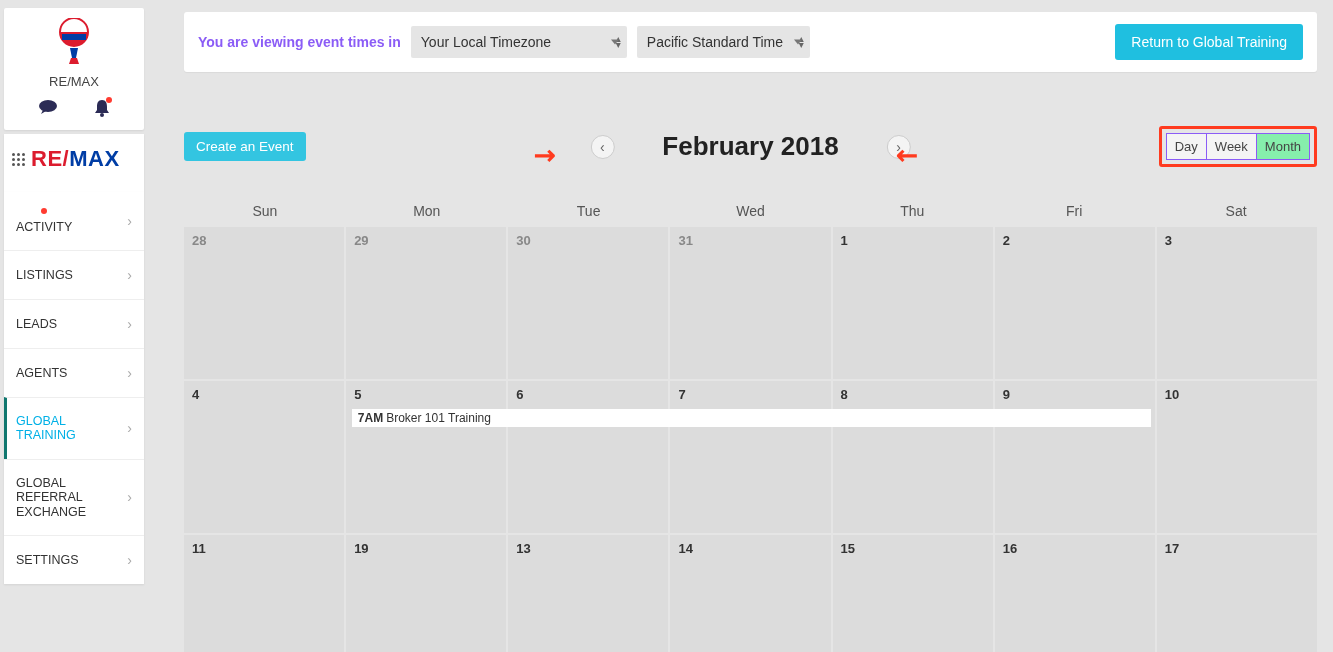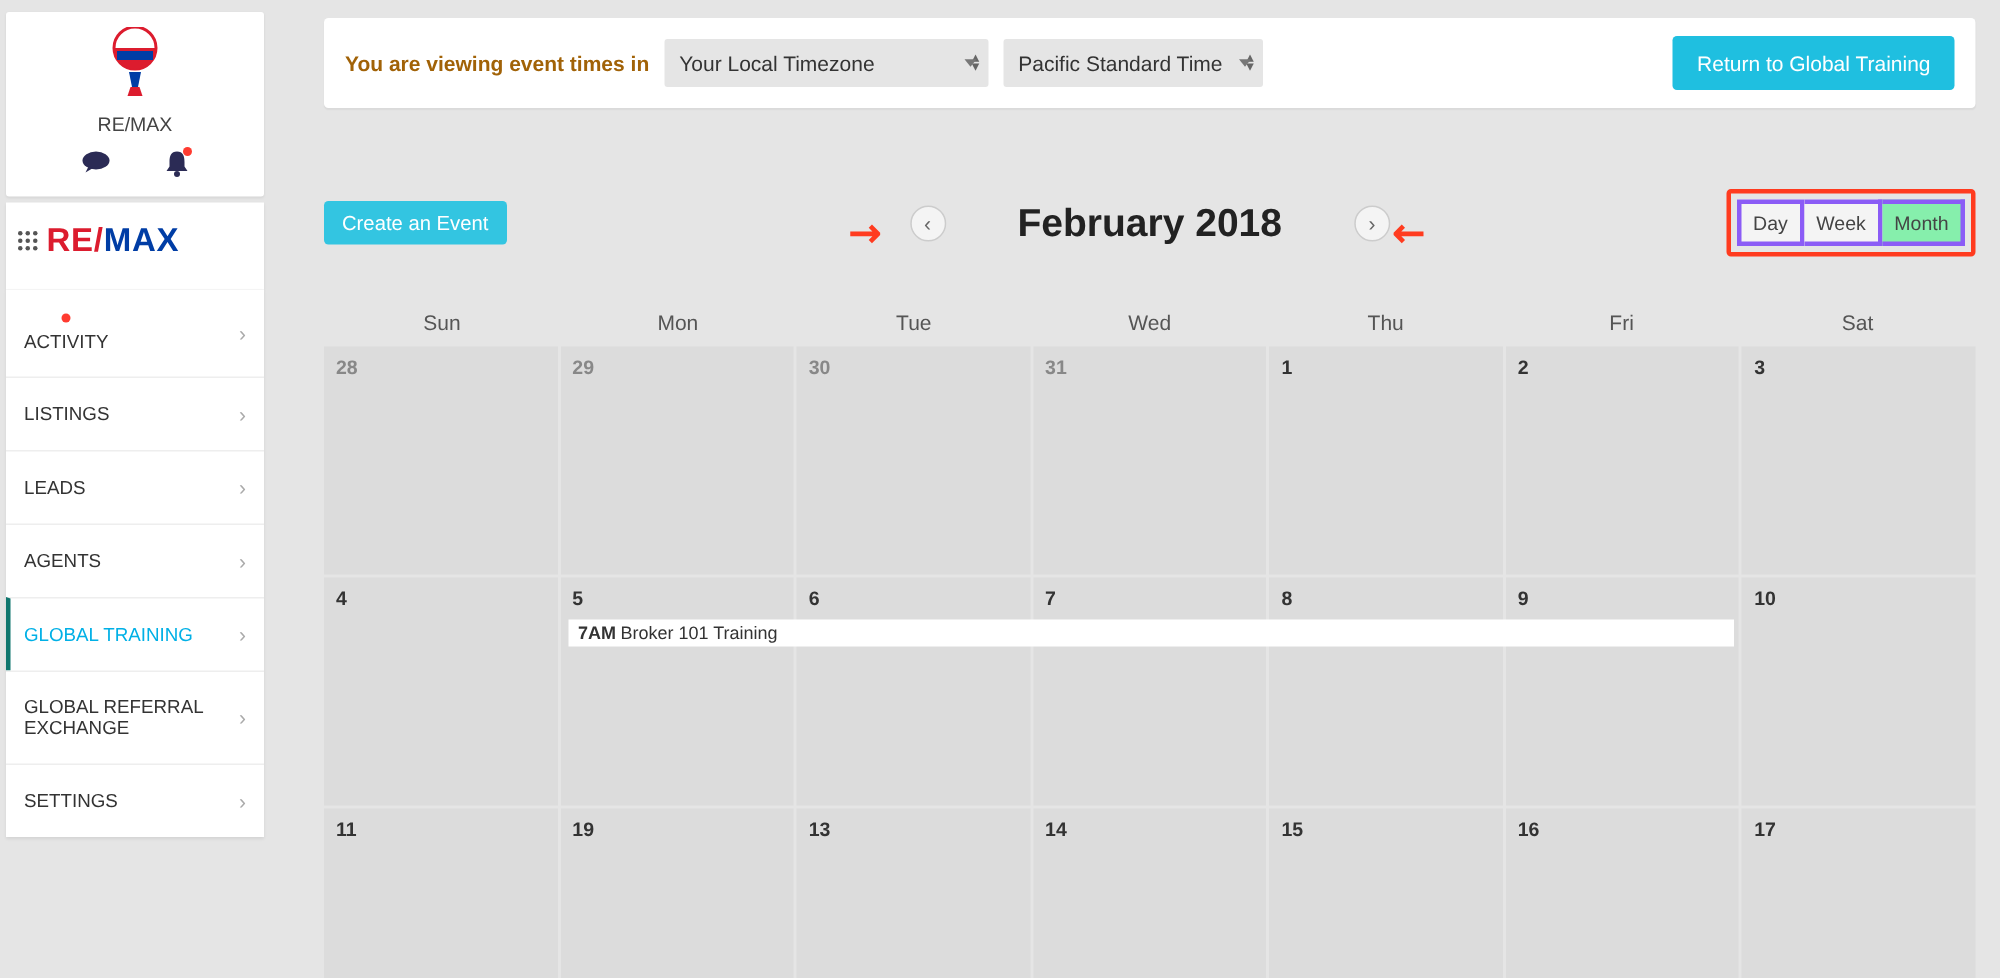--- a/index.html
+++ b/index.html
@@ -1,18 +1,18 @@
 <!DOCTYPE html>
 <html><head>
 <meta charset="utf-8">
 <style>
 * { box-sizing: border-box; margin: 0; padding: 0; }
 body { font-family: -apple-system, BlinkMacSystemFont, "Segoe UI", Arial, sans-serif; background: #e5e5e5; width: 1333px; height: 652px; overflow: hidden; }
 .app { display: flex; height: 100%; }
-.sidebar { width: 176px; background: #e5e5e5; display: flex; flex-direction: column; padding-top: 8px; }
+.sidebar { width: 144px; background: #e5e5e5; display: flex; flex-direction: column; padding-top: 8px; }
 .sidebar-header { background: #fff; margin: 0 0 4px 4px; border-radius: 2px; padding: 10px 8px 8px; text-align: center; box-shadow: 0 1px 2px rgba(0,0,0,.08); }
 .balloon-icon { display: inline-block; }
 .brand-text { font-size: 13px; color: #444; margin-top: 4px; }
 .icon-row { display: flex; justify-content: center; gap: 36px; margin-top: 10px; }
 .chat-ic, .bell-ic { color: #2b2b55; font-size: 18px; position: relative; }
 .bell-ic .dot { position: absolute; top: -2px; right: -2px; width: 6px; height: 6px; background: #ff3b30; border-radius: 50%; }
 .logo-row { background: #fff; margin: 0 0 0 4px; padding: 12px 8px 20px 8px; box-shadow: 0 1px 2px rgba(0,0,0,.08); display: flex; align-items: center; gap: 6px; }
 .grip { display: grid; grid-template-columns: repeat(3,3px); grid-template-rows: repeat(3,3px); gap: 2px; }
 .grip span { width: 3px; height: 3px; background: #555; border-radius: 50%; }
 .logo-text { font-weight: 800; font-size: 22px; letter-spacing: .5px; }
@@ -22,34 +22,34 @@
 .nav { background: #fff; margin-left: 4px; box-shadow: 0 1px 2px rgba(0,0,0,.08); }
 .nav-item { display: flex; align-items: center; justify-content: space-between; padding: 16px 12px; border-top: 1px solid #eee; font-size: 12.5px; color: #333; cursor: pointer; }
 .nav-item:first-child { border-top: none; }
 .nav-item.active { color: #00b0e6; border-left: 3px solid #0f766e; padding-left: 9px; }
 .nav-item .chev { color: #aaa; font-size: 14px; }
 .nav-item .label-wrap { display: flex; align-items: center; gap: 6px; flex-direction: column; }
 .red-dot { width: 6px; height: 6px; background: #ff3b30; border-radius: 50%; display: inline-block; }
 .multi { line-height: 1.15; }
 .main { flex: 1; padding: 12px 16px 0 40px; }
 .banner { background: #fff; border-radius: 3px; padding: 12px 14px; display: flex; align-items: center; gap: 10px; box-shadow: 0 1px 1px rgba(0,0,0,.05); }
-.banner .lead { font-weight: 700; color: #a16207; font-size: 14px; }
+.banner .lead { font-weight: 700; color: #8b5cf6; font-size: 14px; }
 .sel { appearance: none; -webkit-appearance: none; background: #e5e5e5; border: none; padding: 8px 26px 8px 10px; font-size: 14px; color: #333; border-radius: 2px; position: relative; }
 .sel-wrap { position: relative; display: inline-block; }
 .sel-wrap::after { content: ""; position: absolute; right: 8px; top: 50%; transform: translateY(-50%); width: 0; height: 0; border-left: 4px solid transparent; border-right: 4px solid transparent; border-top: 5px solid #777; }
 .sel-wrap::before { content: ""; position: absolute; right: 8px; top: 50%; transform: translateY(-calc(50% + 7px)); }
 .sel-updown { position: absolute; right: 6px; top: 50%; transform: translateY(-50%); font-size: 10px; color: #666; line-height: 6px; pointer-events:none; }
 .btn-cyan { margin-left: auto; background: #1fbfe0; color: #fff; border: none; padding: 10px 16px; border-radius: 3px; font-size: 14px; cursor: pointer; }
 .toolbar { display: flex; align-items: center; margin-top: 54px; position: relative; }
 .btn-create { background: #33c5e1; color: #fff; border: none; padding: 7px 12px; border-radius: 3px; font-size: 13.5px; cursor: pointer; }
 .cal-title-wrap { position: absolute; left: 50%; transform: translateX(-50%); display: flex; align-items: center; gap: 48px; }
 .nav-circle { width: 24px; height: 24px; border: 1px solid #ccc; background: #f4f4f4; border-radius: 50%; display: flex; align-items: center; justify-content: center; font-size: 14px; color: #666; cursor: pointer; }
 .cal-title { font-size: 26px; font-weight: 800; color: #222; }
 .view-toggle { margin-left: auto; border: 3px solid #ff3b1f; border-radius: 3px; padding: 4px; display: flex; }
-.vt-btn { border: 3px solid #8b5cf6; background: #f4f4f4; padding: 5px 8px; font-size: 13px; cursor: pointer; color: #444; }
+.vt-btn { border: 1px solid #8b5cf6; background: #f4f4f4; padding: 5px 8px; font-size: 13px; cursor: pointer; color: #444; }
 .vt-btn + .vt-btn { border-left: none; }
 .vt-btn.active { background: #86efac; }
 .arrow-annot { position: absolute; color: #ff3b1f; font-size: 26px; font-weight: 700; pointer-events:none; }
 .calendar { margin-top: 28px; }
 .cal-head { display: grid; grid-template-columns: repeat(7, 1fr); }
 .cal-head div { text-align: center; padding: 8px 0; font-size: 14px; color: #555; }
 .cal-body { display: grid; grid-template-columns: repeat(7, 1fr); grid-auto-rows: 152px; gap: 2px; background: #e5e5e5; position: relative; }
 .cell { background: #dcdcdc; position: relative; }
 .cell .num { position: absolute; top: 6px; left: 8px; font-size: 13px; font-weight: 700; color: #888; }
 .cell.cur .num { color: #333; }

